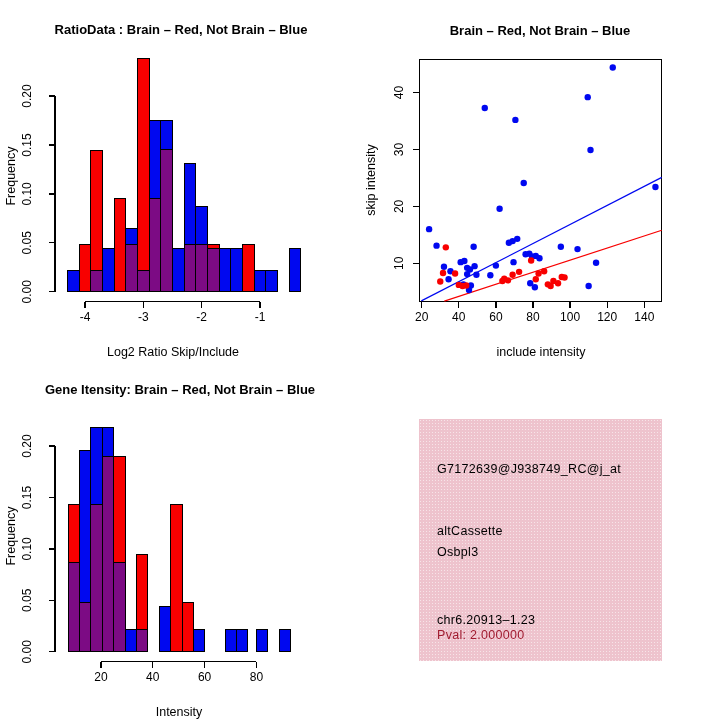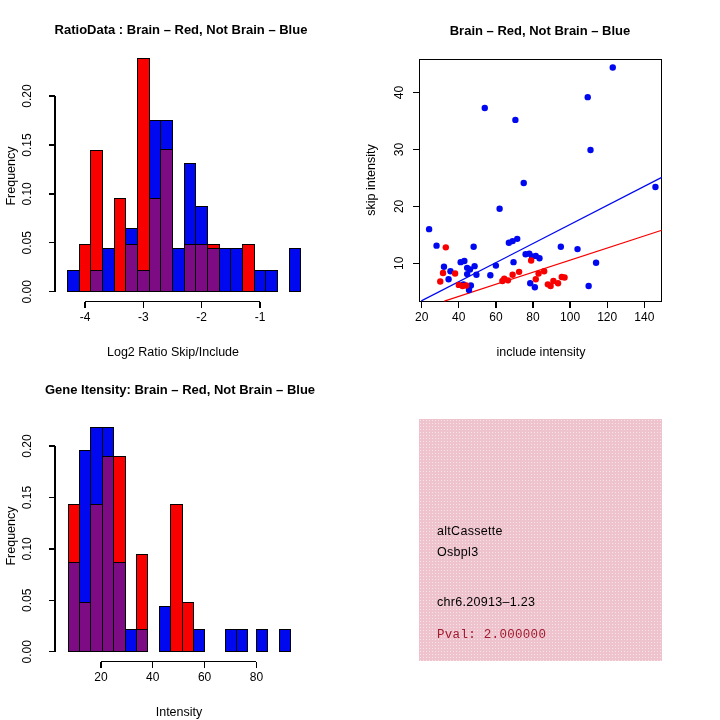--- a/index.html
+++ b/index.html
@@ -12,21 +12,21 @@
   .pinkbox{
     position:absolute;left:419px;top:419px;width:243px;height:242px;
     background-color:#eec3cd;
     background-image:radial-gradient(rgba(255,255,255,0.55) 0.8px, rgba(255,255,255,0) 0.9px);
     background-size:3px 3px;
   }
   .pline{
     position:absolute;left:18px;white-space:nowrap;
     font-size:12.5px;color:#000000;letter-spacing:0.3px;
   }
-  .pline.pval{color:#a01c30;font-family:Liberation Mono, monospace;}
+  .pline.pval{color:#a01c30;}
 </style>
 </head>
 <body>
 
 <div id="stage">
   <svg id="panel-ratio-hist" width="360" height="360" viewBox="0 0 360 360">
       <g>
         <g>
           <rect x="67.501" y="270.18399999999997" width="11.666" height="21.51600000000002" fill="#0008f0" stroke="#000" stroke-width="1" shape-rendering="crispEdges"></rect>
           <rect x="79.16700000000002" y="244.75599999999997" width="11.666" height="46.94400000000002" fill="#f80000" stroke="#000" stroke-width="1" shape-rendering="crispEdges"></rect>
@@ -239,18 +239,19 @@
         <text x="204.6" y="320.7" fill="#000" text-anchor="middle" font-size="12px" font-family="&quot;Liberation Sans&quot;,&quot;DejaVu Sans&quot;,sans-serif" font-weight="normal">60</text>
         <line x1="256.4" y1="301.7" x2="256.4" y2="308.2" stroke="#000" stroke-width="1.3" shape-rendering="crispEdges"></line>
         <text x="256.4" y="320.7" fill="#000" text-anchor="middle" font-size="12px" font-family="&quot;Liberation Sans&quot;,&quot;DejaVu Sans&quot;,sans-serif" font-weight="normal">80</text>
         <text x="180" y="34" fill="#000" text-anchor="middle" font-size="13px" font-family="&quot;Liberation Sans&quot;,&quot;DejaVu Sans&quot;,sans-serif" font-weight="bold">Gene Itensity: Brain – Red, Not Brain – Blue</text>
         <text x="179" y="356" fill="#000" text-anchor="middle" font-size="12.5px" font-family="&quot;Liberation Sans&quot;,&quot;DejaVu Sans&quot;,sans-serif" font-weight="normal">Intensity</text>
         <text x="15" y="176" fill="#000" text-anchor="middle" font-size="12.5px" font-family="&quot;Liberation Sans&quot;,&quot;DejaVu Sans&quot;,sans-serif" font-weight="normal" transform="rotate(-90 15 176)">Frequency</text>
       </g>
     </svg>
 
   <div class="pinkbox">
+    <div class="pline" style="top:43px">G7172639@J938749_RC@j_at</div>
     <div class="pline" style="top:105px">altCassette</div>
     <div class="pline" style="top:126px">Osbpl3</div>
-    <div class="pline" style="top:176px">chr6.20913–1.23</div>
+    <div class="pline" style="top:194px">chr6.20913–1.23</div>
     <div class="pline pval" style="top:209px">Pval: 2.000000</div>
   </div>
 </div>
 
 </body></html>

